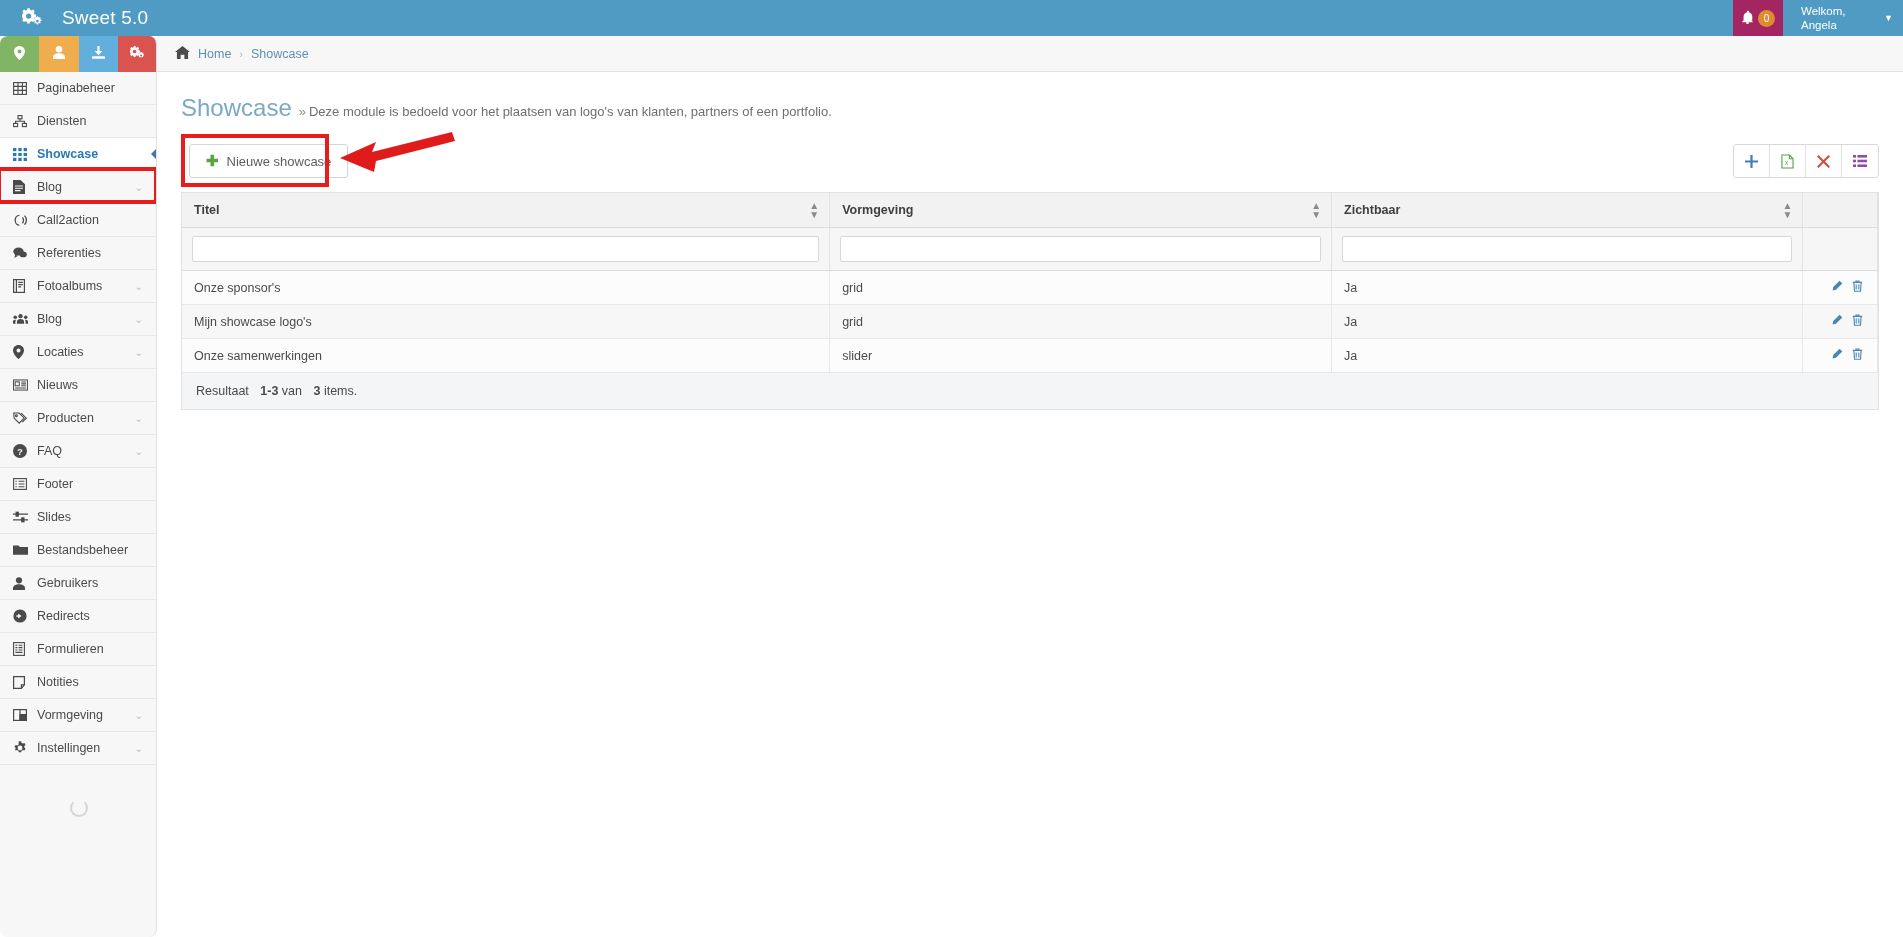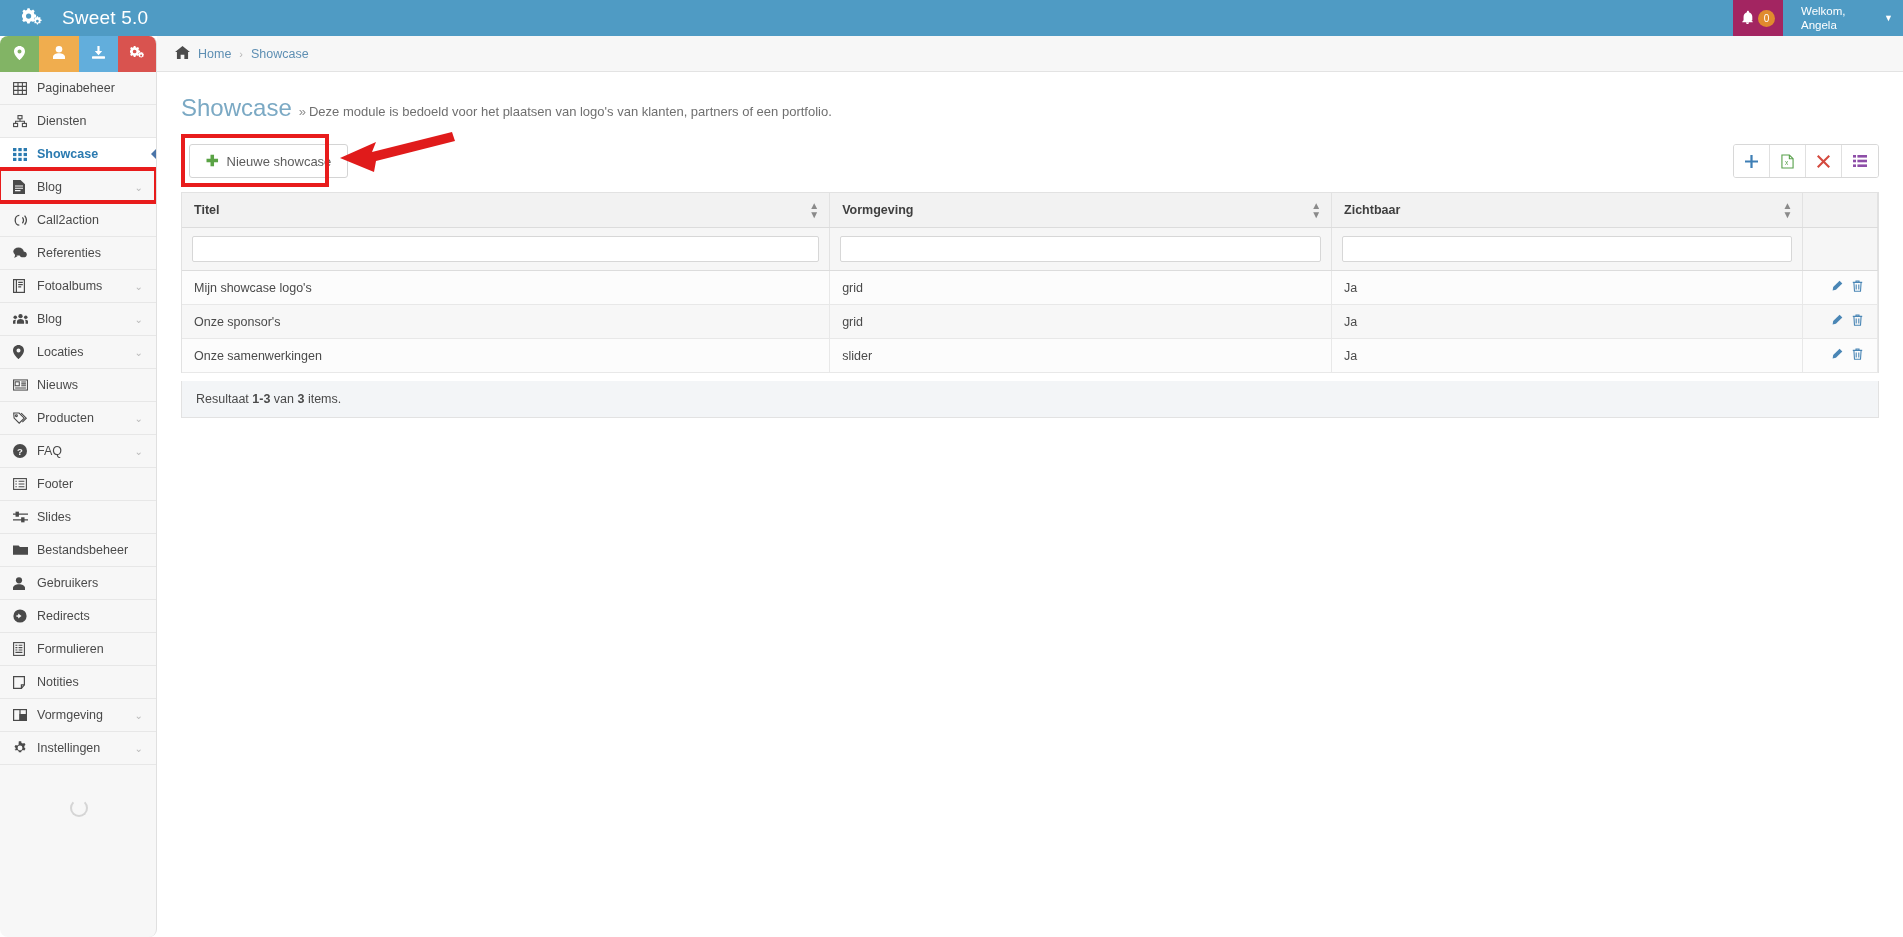--- a/index.html
+++ b/index.html
@@ -176,21 +176,21 @@
     background:#fff;
   }
   #tool-btns .tb:last-child { border-right:none; }
   .tb-add  { color:#3f7fb5; }
   .tb-xls  { color:#57a04a; }
   .tb-del  { color:#d44a3f; }
   .tb-cols { color:#8e4ea8; }
 
   
   #grid {
-    margin: 12px 24px 8px 24px;
+    margin: 12px 24px 0 24px;
     border: 1px solid #e2e2e2;
     border-bottom: none;
     font-size: 12.5px;
   }
   table { width: 100%; border-collapse: collapse; table-layout: fixed; }
   thead th {
     background: #f2f2f2;
     border-bottom: 1px solid #dcdcdc;
     border-right: 1px solid #e2e2e2;
     text-align: left;
@@ -233,21 +233,21 @@
   .ic-del  { color:#4a86b5; }
 
   #result-bar {
     margin: 0 24px 0 24px;
     border: 1px solid #e2e2e2;
     border-top: none;
     background:#f3f5f7;
     padding: 11px 14px;
     font-size: 12.5px; color:#4a4a4a;
   }
-  #result-bar b { font-weight: 700; }
+  #result-bar b { font-weight: 700; margin-left: 8px; }
 
   .col-1 { width: 38.2%; }
   .col-2 { width: 29.6%; }
   .col-3 { width: 27.8%; }
   .col-4 { width: 4.4%; }
 </style>
 </head>
 <body>
 
 <div id="topbar">
@@ -631,31 +631,31 @@
             <input type="text" value="" style="">
           </td>
           <td>
             <input type="text" value="" style="">
           </td>
           <td></td>
         </tr>
       </tbody>
       <tbody class="body-rows" id="rows-body">
           <tr>
-            <td>Mijn showcase logo's</td>
+            <td>Onze sponsor's</td>
             <td>grid</td>
             <td>Ja</td>
             <td class="act-cell"><span class="ic-edit"><svg width="12" height="12" viewBox="0 0 12 12" fill="#4a86b5">
                   <path d="M8.6.7l2.7 2.7-6.4 6.4-3.3.6.6-3.3z"></path>
                 </svg></span><span class="ic-del"><svg width="11" height="12" viewBox="0 0 11 12" fill="none" stroke="#4a86b5" stroke-width="1.1">
                   <path d="M.8 2.4h9.4M4 2.4V1h3v1.4M1.9 2.4l.6 8.8h6l.6-8.8M4.2 4.6v4.8M6.8 4.6v4.8"></path>
                 </svg></span></td>
           </tr>
           <tr>
-            <td>Onze sponsor's</td>
+            <td>Mijn showcase logo's</td>
             <td>grid</td>
             <td>Ja</td>
             <td class="act-cell"><span class="ic-edit"><svg width="12" height="12" viewBox="0 0 12 12" fill="#4a86b5">
                   <path d="M8.6.7l2.7 2.7-6.4 6.4-3.3.6.6-3.3z"></path>
                 </svg></span><span class="ic-del"><svg width="11" height="12" viewBox="0 0 11 12" fill="none" stroke="#4a86b5" stroke-width="1.1">
                   <path d="M.8 2.4h9.4M4 2.4V1h3v1.4M1.9 2.4l.6 8.8h6l.6-8.8M4.2 4.6v4.8M6.8 4.6v4.8"></path>
                 </svg></span></td>
           </tr>
           <tr>
             <td>Onze samenwerkingen</td>

